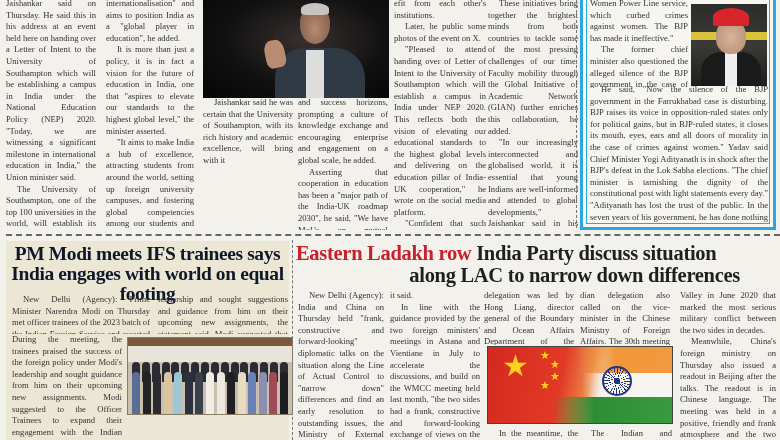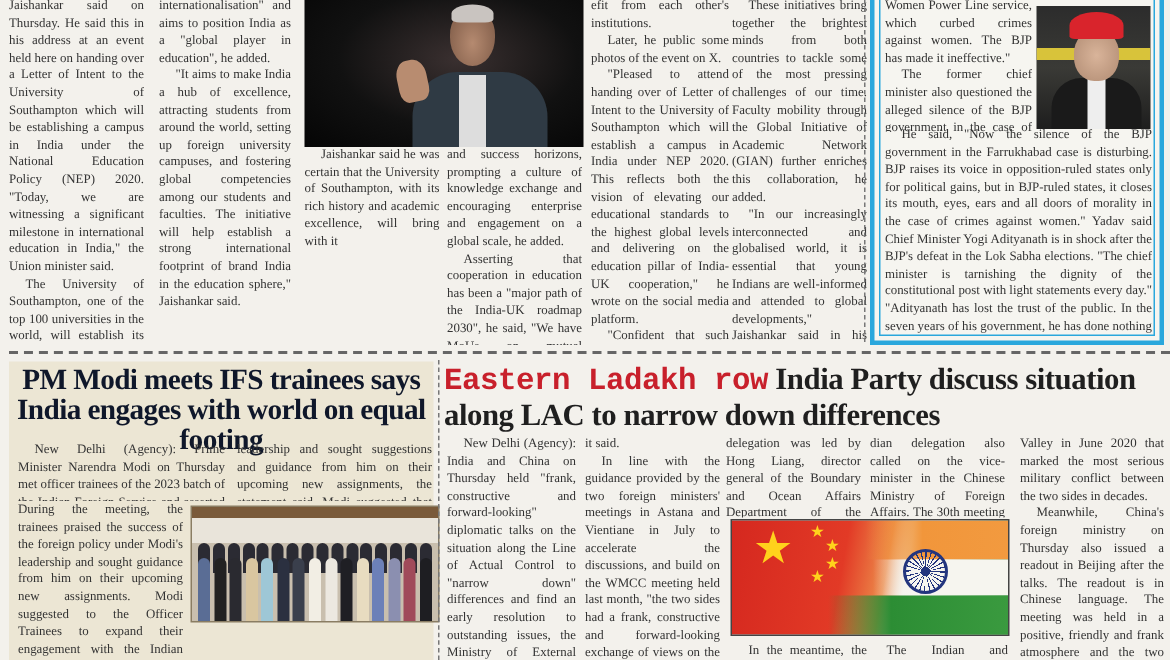--- a/index.html
+++ b/index.html
@@ -116,22 +116,22 @@
   .photo-ifs .row.back .p { height: 20px; background: #2b2b33; }
   .photo-ifs .row.front { top: 34px; }
   .photo-ifs .row.front .p { height: 42px; }
 
   
   .lac-headline {
     position: absolute; left: 296px; top: 242px; width: 484px;
     font-weight: bold; font-size: 20.5px; line-height: 22px; color: #1f1f1f;
     letter-spacing: -0.3px;
   }
-  .lac-headline .line2 { display: block; text-align: left; padding-right: 40px; }
-  .kicker { color: #c8202b; font-family: Liberation Mono, monospace; }
+  .lac-headline .line2 { display: block; text-align: right; padding-right: 40px; }
+  .kicker { color: #c8202b; }
   #lac-c1 { left: 298px; top: 290px; width: 86px; height: 150px; }
   #lac-c2 { left: 390px; top: 290px; width: 90px; height: 150px; }
   #lac-c3 { left: 484px; top: 290px; width: 90px; height: 55px; }
   #lac-c4 { left: 580px; top: 290px; width: 90px; height: 55px; }
   #lac-c5 { left: 680px; top: 290px; width: 96px; height: 150px; }
   #lac-c6 { left: 488px; top: 428px; width: 90px; height: 14px; }
   #lac-c7 { left: 580px; top: 428px; width: 92px; height: 14px; }
   .photo-flags {
     position: absolute; left: 487px; top: 346px; width: 186px; height: 78px;
     border: 1.5px solid #444; overflow: hidden;
@@ -159,20 +159,21 @@
 </style>
 </head>
 <body>
 
 <div class="col" id="top-c1">
   <p class="noindent">Jaishankar said on Thursday. He said this in his address at an event held here on handing over a Letter of Intent to the University of Southampton which will be establishing a campus in India under the National Education Policy (NEP) 2020. "Today, we are witnessing a significant milestone in international education in India," the Union minister said.</p>
   <p>The University of Southampton, one of the top 100 universities in the world, will establish its first campus in India, he said at the event held at the Sushma Swaraj Bhawan here. "Today's event is also a testament to the strong and multi-faceted bilateral ties between India and the United Kingdom, of which</p>
 </div>
 <div class="col" id="top-c2">
   <p class="noindent">internationalisation" and aims to position India as a "global player in education", he added.</p>
+  <p>It is more than just a policy, it is in fact a vision for the future of education in India, one that "aspires to elevate our standards to the highest global level," the minister asserted.</p>
   <p>"It aims to make India a hub of excellence, attracting students from around the world, setting up foreign university campuses, and fostering global competencies among our students and faculties. The initiative will help establish a strong international footprint of brand India in the education sphere," Jaishankar said.</p>
 
 </div>
 
 <div class="photo-jaishankar" title="Jaishankar speaking at event">
   <div class="body"></div>
   <div class="shirt"></div>
   <div class="head"></div>
   <div class="hair"></div>
   <div class="hand"></div>

